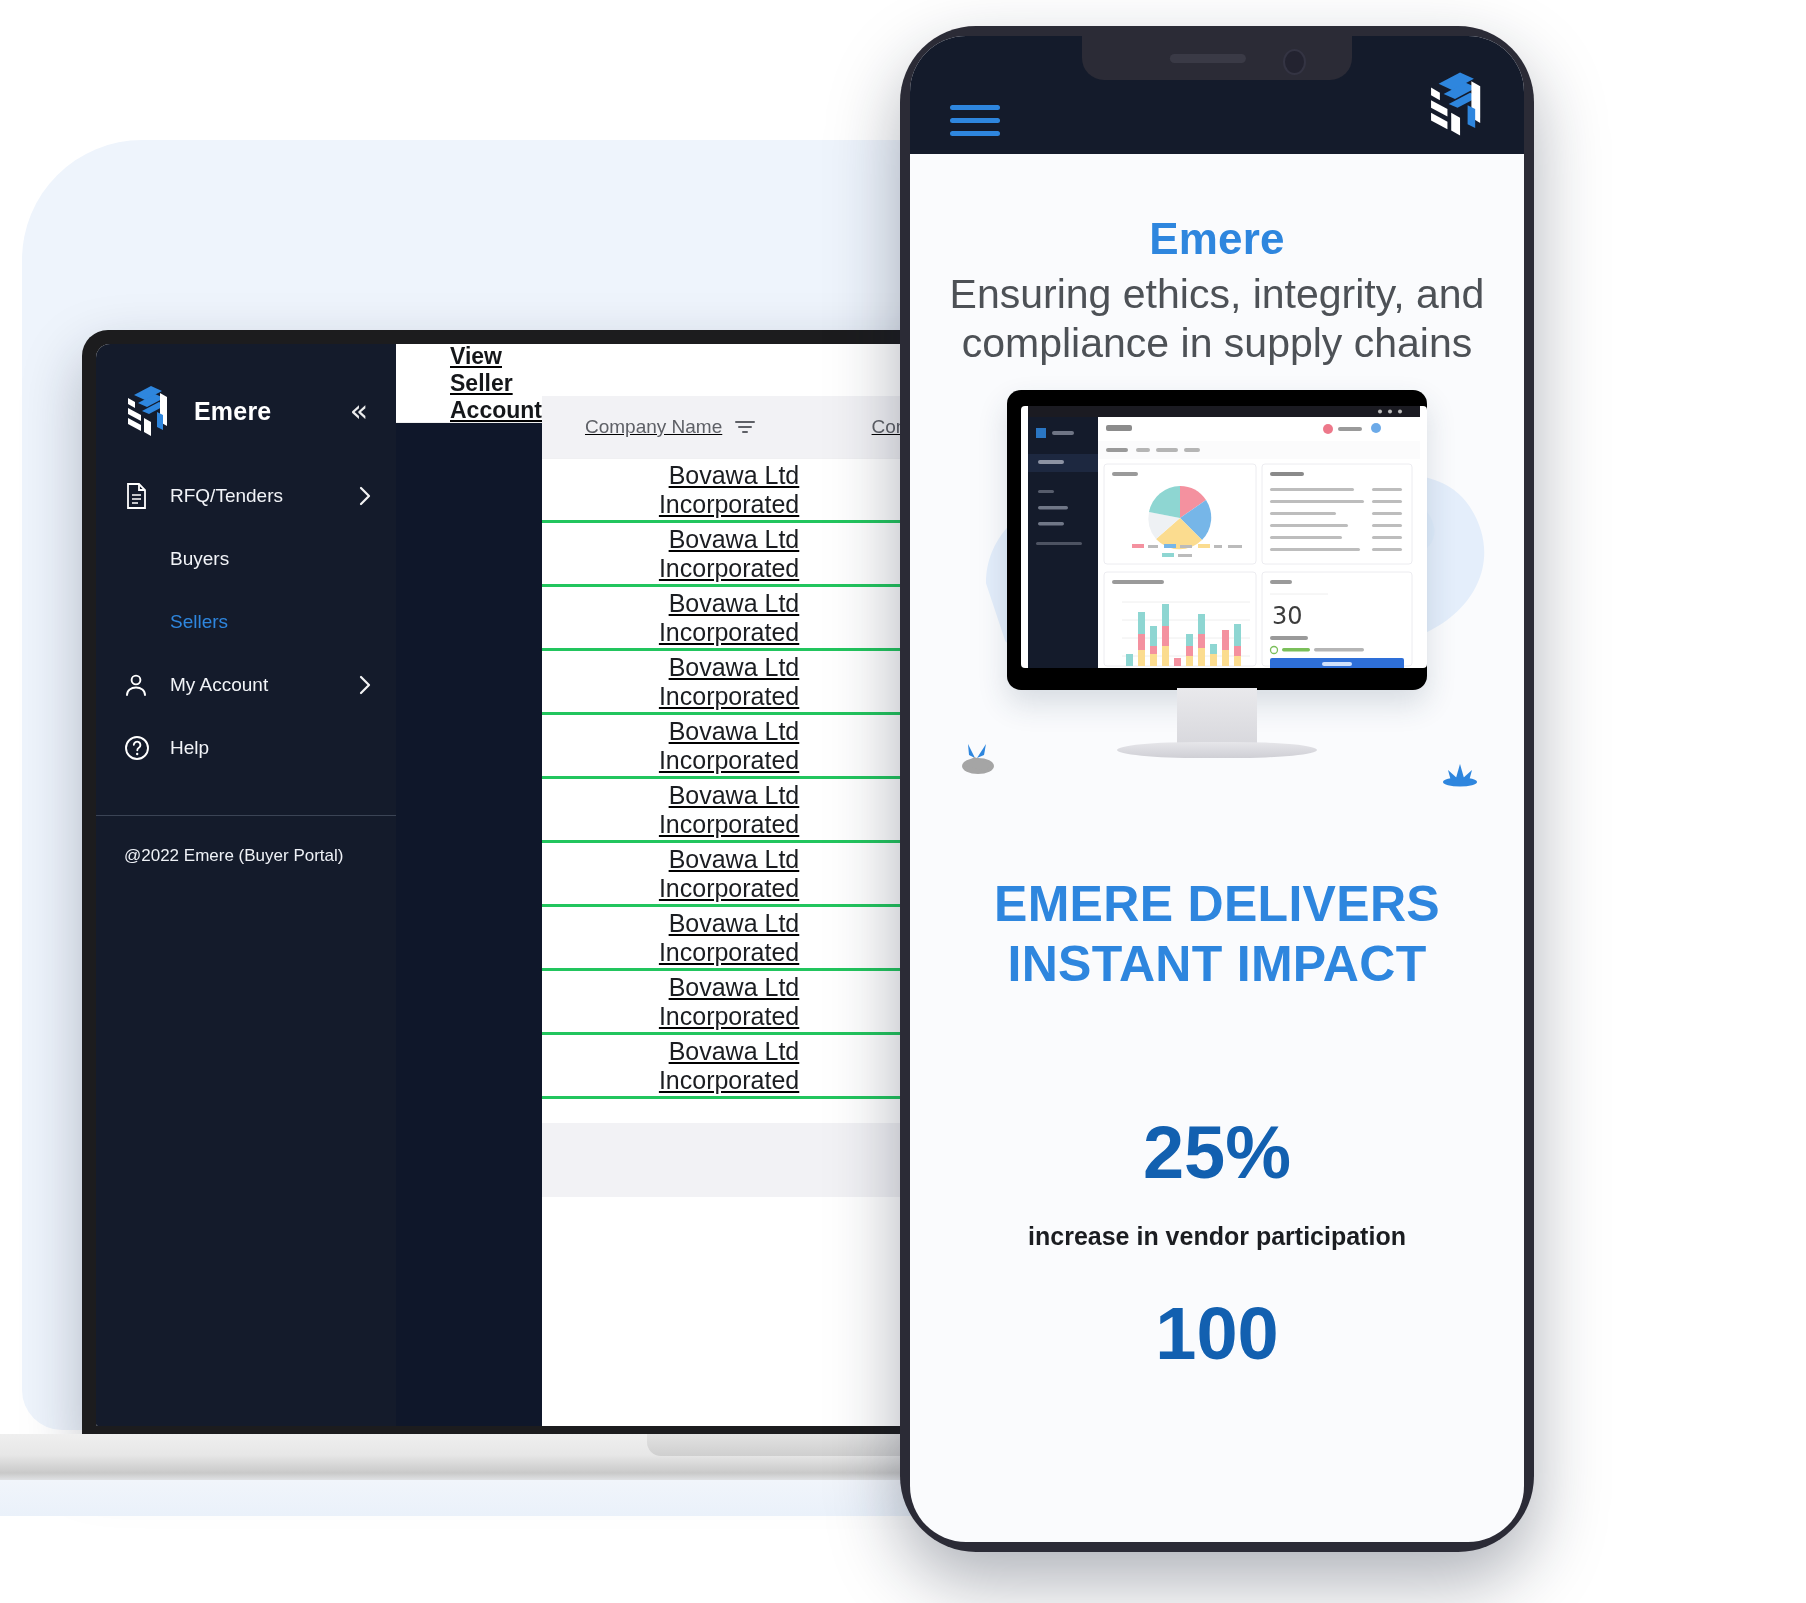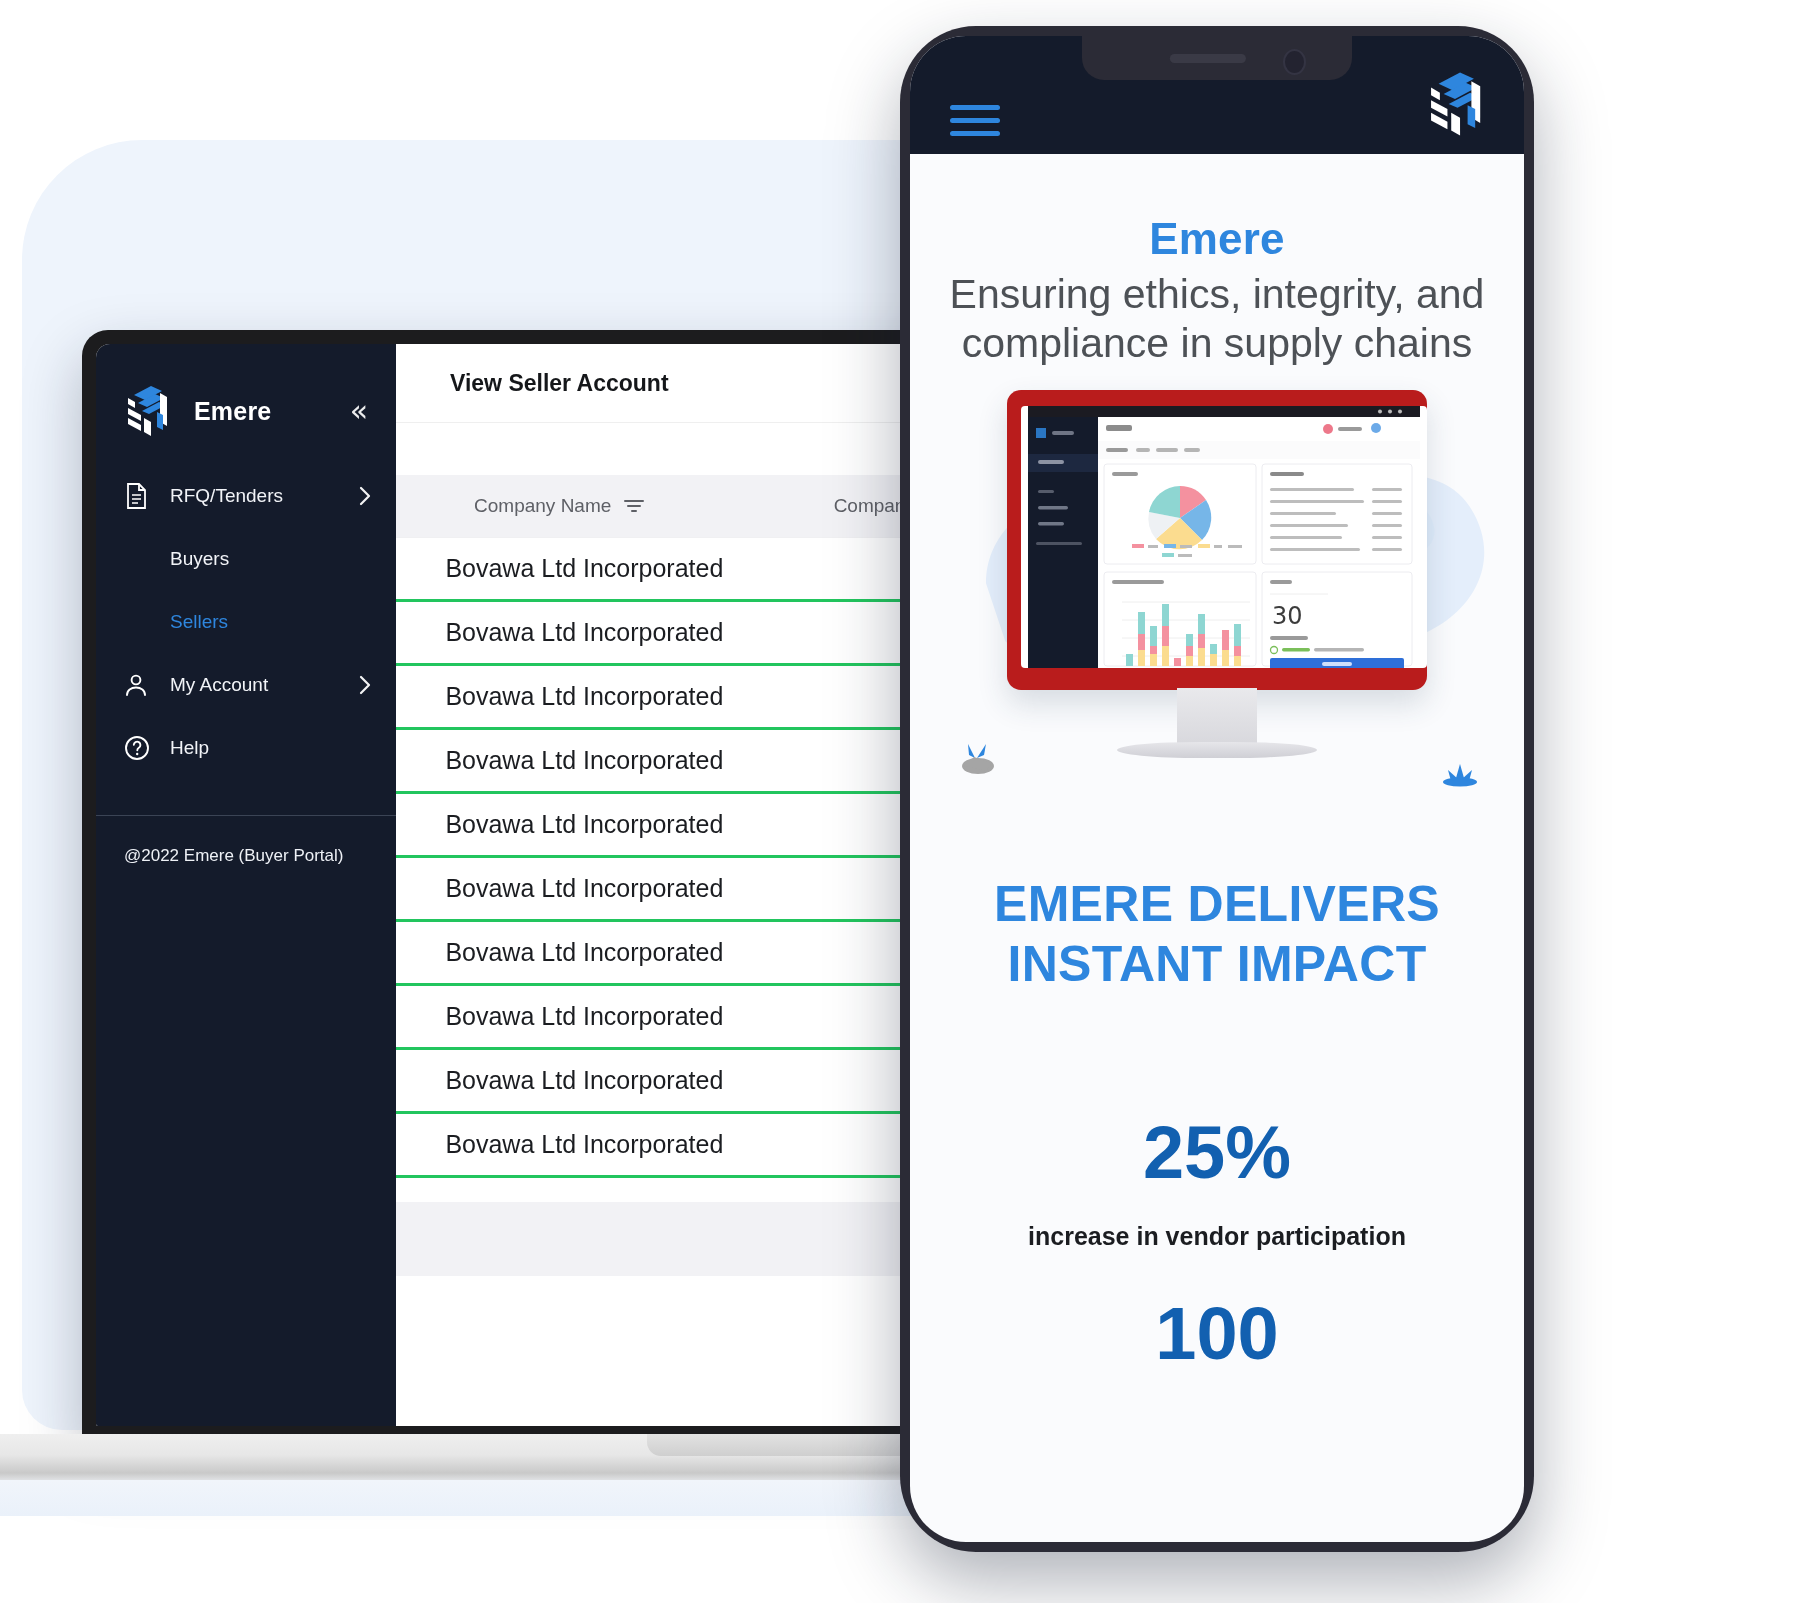--- a/index.html
+++ b/index.html
@@ -64,21 +64,21 @@
   .nav-caret{margin-left:auto;opacity:.95;display:flex;align-items:center;}
   .nav-sub{
     display:flex;align-items:center;height:44px;padding-left:74px;
     font-size:19px;color:#f2f4f8;cursor:pointer;margin-bottom:19px;
   }
   .nav-sub.active{color:#2e86de;}
   .side-divider{height:1px;background:#3b4455;margin:26px 0 0 0;}
   .side-copy{font-size:17px;color:#eef1f6;padding:30px 17px 0 28px;}
 
   
-  .main{flex:1;background:#0f172a;display:flex;flex-direction:column;min-width:0;}
+  .main{flex:1;background:#0f172a;display:flex;flex-direction:row;min-width:0;text-decoration:underline;}
   .main-head{
     height:78px;flex:0 0 78px;display:flex;align-items:center;
     padding-left:54px;background:#fff;border-bottom:1px solid #efefef;
   }
   .main-title{font-size:23px;font-weight:700;color:#15171a;}
   .main-body{flex:1;background:#fff;padding:0;overflow:hidden;}
   .tbl{width:100%;border-collapse:collapse;table-layout:fixed;margin-top:52px;}
   .tbl th{
     background:#f2f2f5;color:#5e6066;font-weight:400;font-size:19px;
     height:62px;text-align:center;padding:0;
@@ -135,21 +135,21 @@
   .ph-brand{
     font-size:44px;font-weight:700;color:#2e86de;margin-top:60px;letter-spacing:.2px;
   }
   .ph-tag{
     font-size:41px;color:#4d5156;line-height:1.2;margin-top:6px;font-weight:400;
   }
   .hero{position:relative;height:430px;margin-top:22px;}
   .hero-blobs{position:absolute;inset:0;}
   .monitor{position:absolute;left:50%;transform:translateX(-50%);top:0;width:420px;}
   .mon-frame{
-    width:420px;height:300px;background:#b91c1c;border-radius:14px;
+    width:420px;height:300px;background:#000000;border-radius:14px;
     box-shadow:0 14px 30px rgba(40,60,90,.16);box-sizing:border-box;padding:16px 0 22px 14px;
   }
   .mon-shot{width:100%;height:100%;border-radius:4px;overflow:hidden;background:#fff;
     filter:blur(.6px);}
   .mon-neck{
     position:absolute;left:50%;transform:translateX(-50%);top:298px;width:80px;height:60px;
     background:linear-gradient(#e9e9ec,#d7d7dc);
   }
   .mon-stand{
     position:absolute;left:50%;transform:translateX(-50%);top:352px;width:200px;height:16px;

